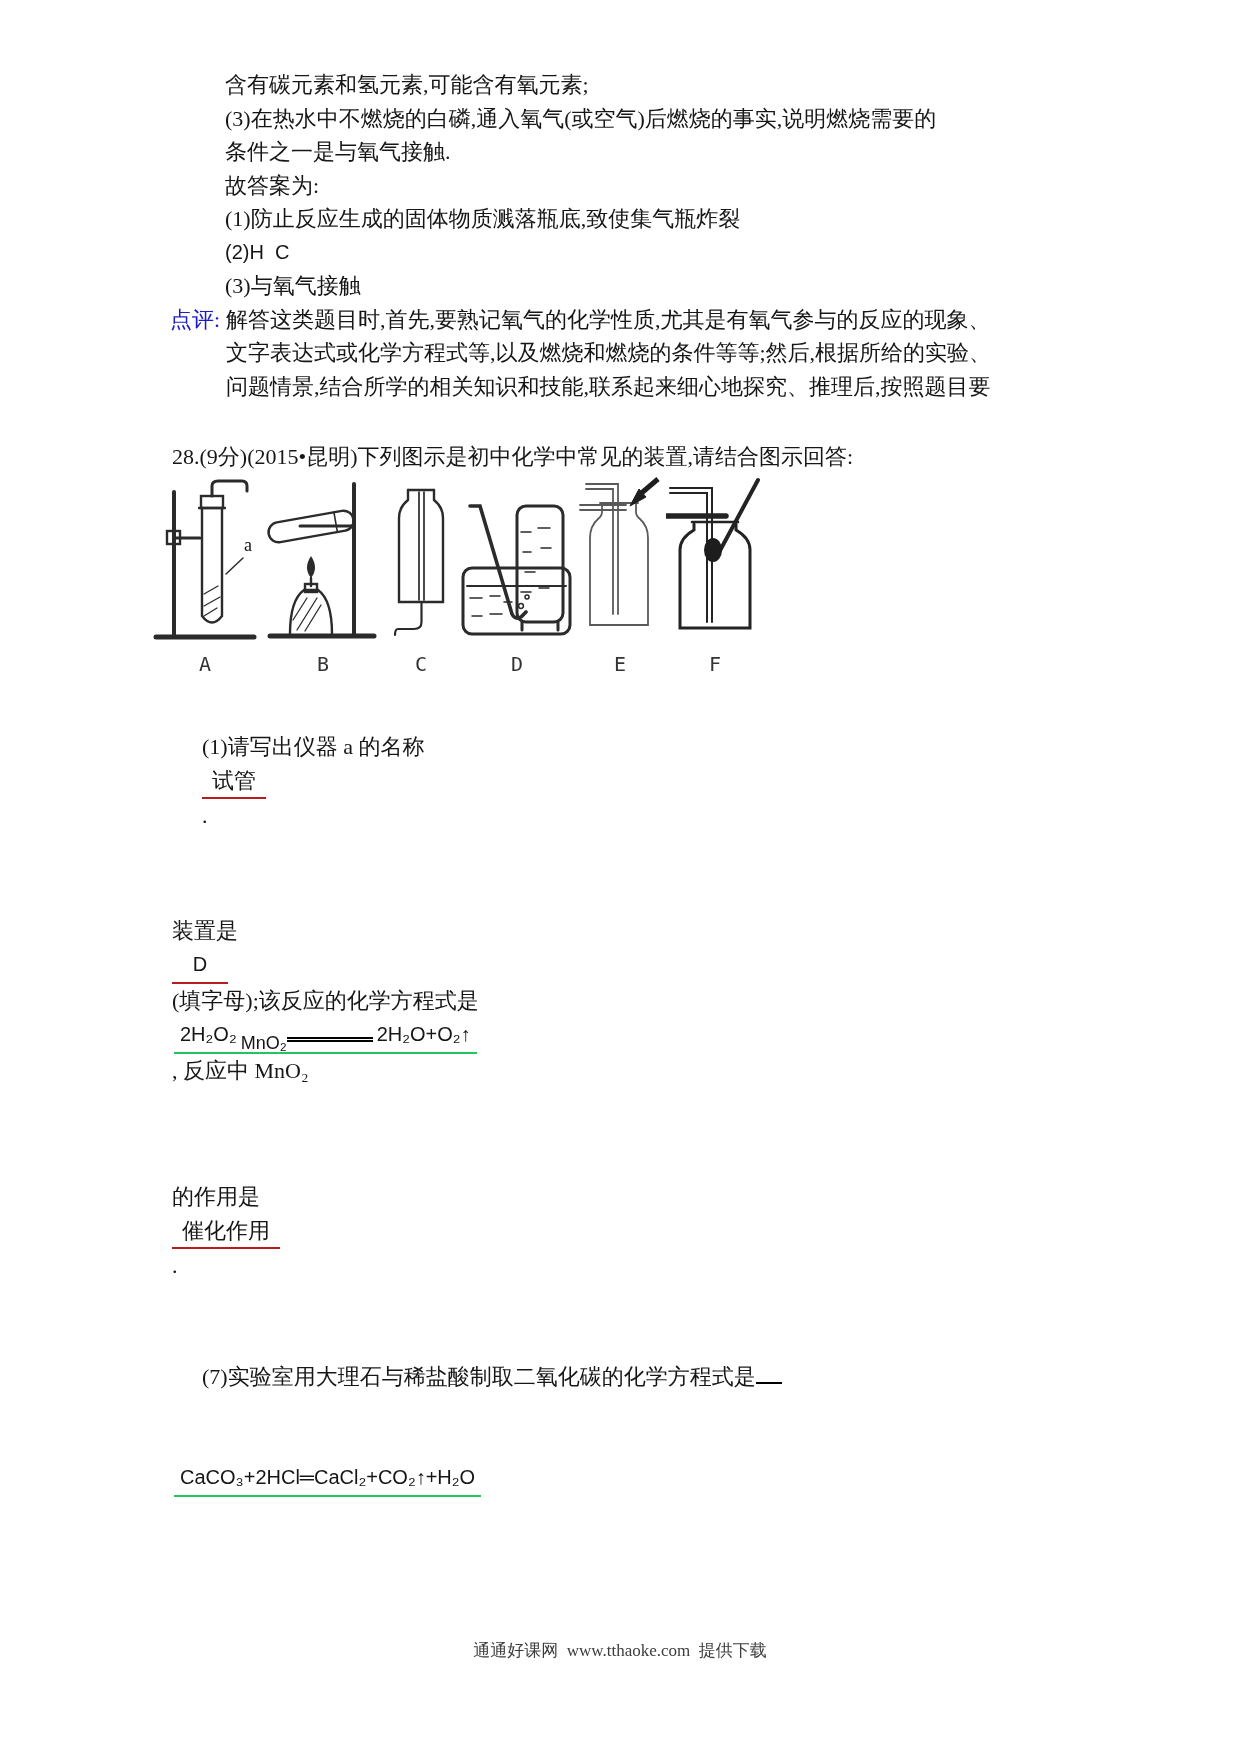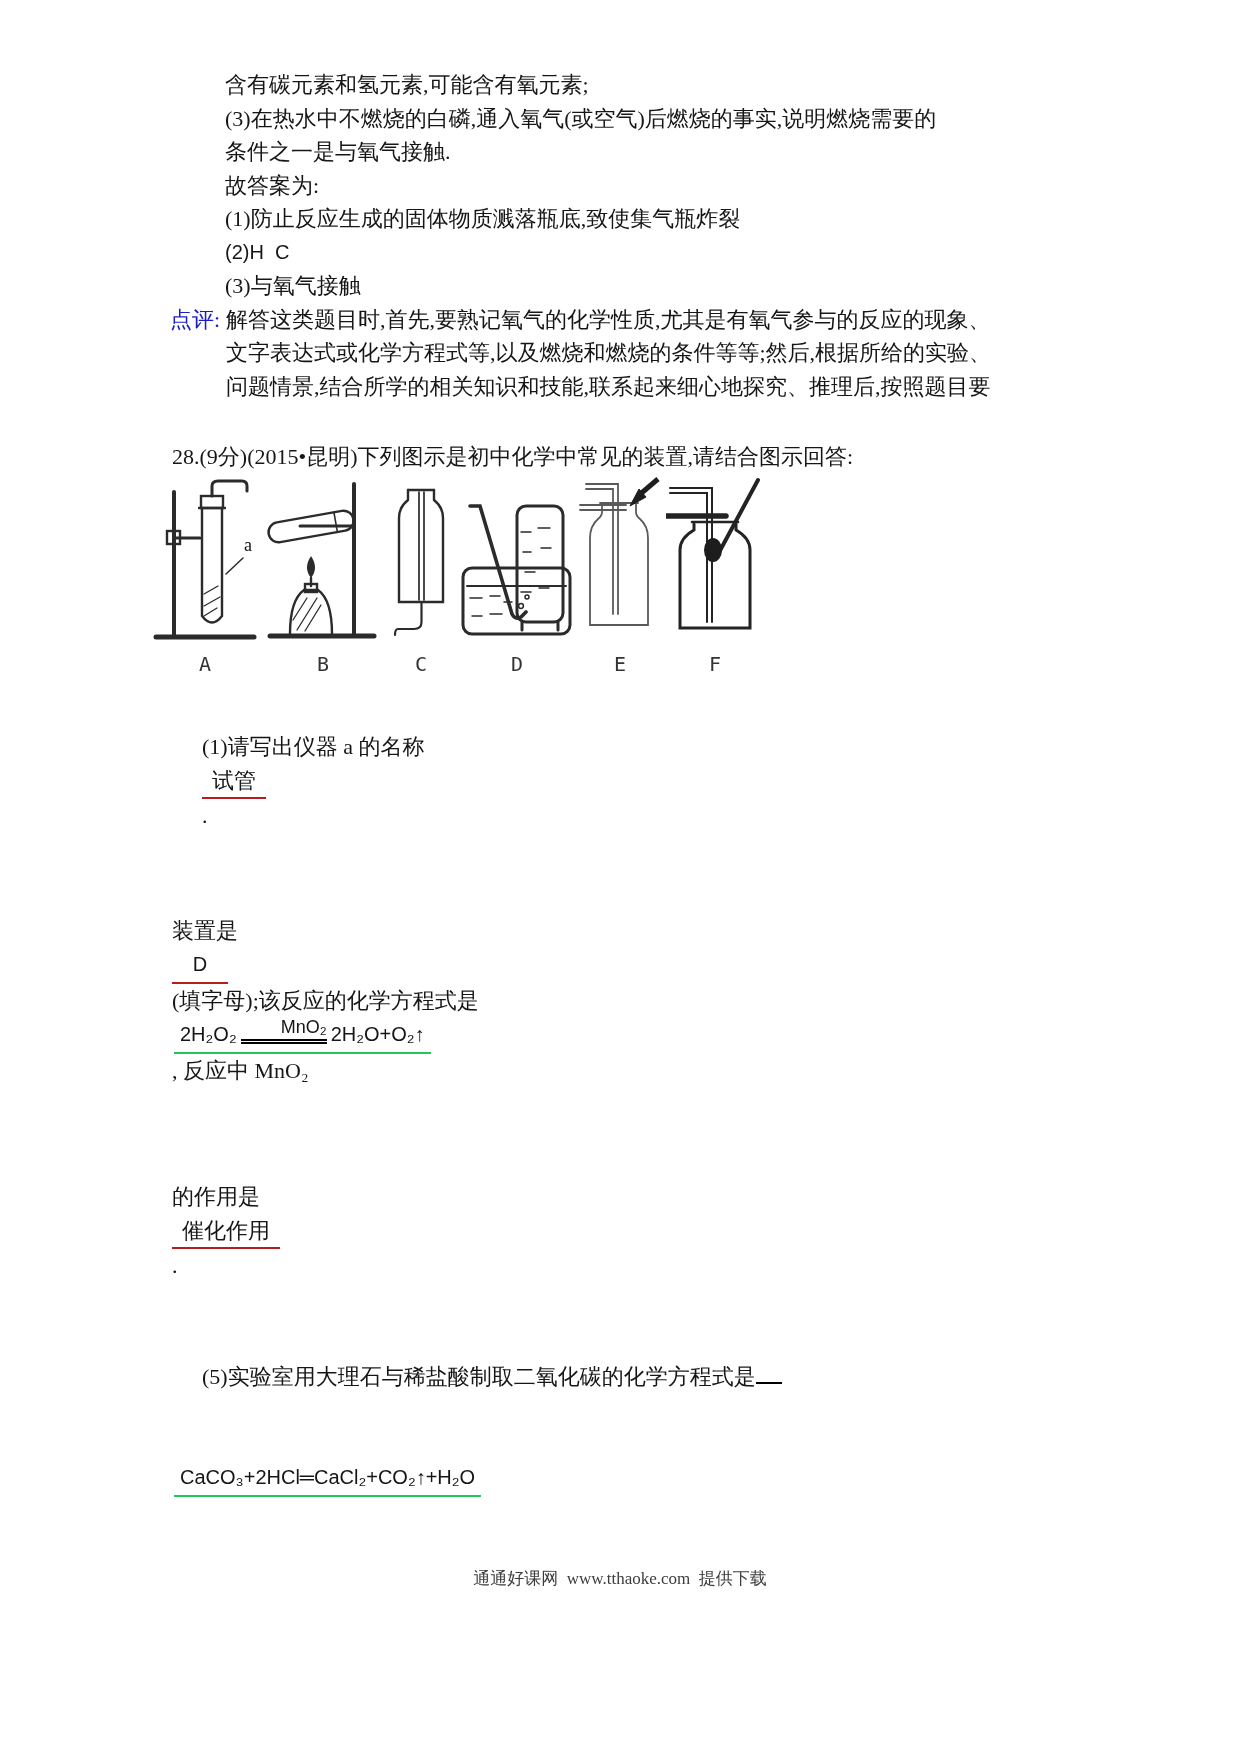--- a/index.html
+++ b/index.html
@@ -9,30 +9,30 @@
         padding-top:68px}
   .ln{white-space:pre}
   .ml150{margin-left:150px}.ml172{margin-left:172px}.ml180{margin-left:180px}.ml225{margin-left:225px}
   .mt37{margin-top:37px}.mt26{margin-top:26px}.mt22{margin-top:22px}.mt10{margin-top:10px}
   .sec{display:flex;margin-left:170px}
   .sec-label{color:#1c1cc4;width:56px;flex:0 0 auto;white-space:pre}
   .f{font-family:Liberation Sans, sans-serif;font-size:20px}
   .blank{display:inline-block;min-width:56px;padding:0 10px;border-bottom:2px solid #b91c1c;text-align:center}
   .blank-short{display:inline-block;width:26px;border-bottom:2px solid #000}
   .u-eq{display:inline-flex;align-items:flex-end;border-bottom:2px solid #22c55e;padding:0 6px;margin:0 2px}
-  .rxn{display:inline-flex;flex-direction:column;align-items:flex-end;margin:0 4px}
+  .rxn{display:inline-flex;flex-direction:row;align-items:flex-start;margin:0 4px}
   .rxn-cat{line-height:18px;font-size:18px}
   .rxn-dline{width:86px;height:5px;border-top:2px solid #000;border-bottom:2px solid #000;margin-top:3px;margin-bottom:8px}
   .eqline{margin-top:8px;padding-top:6px}
   .figure{display:flex;margin-left:150px;margin-top:2px;align-items:flex-end}
   .app{display:flex;flex-direction:column;align-items:center;position:relative;margin-right:4px}
   .letter{margin-top:5px;font-family:"DejaVu Sans Mono","DejaVu Sans",monospace;font-size:20px;color:#333;line-height:22px}
   .a-mark{position:absolute;left:94px;top:60px;font-size:18px;line-height:1;color:#111}
   svg{display:block}
-  .footer{position:absolute;left:0;top:1562px;width:100%;text-align:center;font-size:17px;color:#3c3c3c;white-space:pre}
+  .footer{position:absolute;left:0;top:1634px;width:100%;text-align:center;font-size:17px;color:#3c3c3c;white-space:pre}
 </style>
 </head>
 <body>
 
 <div class="page">
 
   <div class="ln ml225">含有碳元素和氢元素,可能含有氧元素;</div>
   <div class="ln ml225">(3)在热水中不燃烧的白磷,通入氧气(或空气)后燃烧的事实,说明燃烧需要的</div>
   <div class="ln ml225">条件之一是与氧气接触.</div>
   <div class="ln ml225">故答案为:</div>
@@ -174,21 +174,21 @@
     <span>, 反应中 MnO₂</span>
   </div>
 
   <div class="ln ml150 mt26">
     <span>的作用是</span>
     <span class="blank">催化作用</span>
     <span>.</span>
   </div>
 
   <div class="ln ml180 mt10">
-    <span>(5)实验室用大理石与稀盐酸制取二氧化碳的化学方程式是</span><span class="blank-short"></span>
+    <span>(7)实验室用大理石与稀盐酸制取二氧化碳的化学方程式是</span><span class="blank-short"></span>
   </div>
   <div class="ln ml150">
     <span class="u-eq">
       <span class="f">CaCO₃+2HCl═CaCl₂+CO₂↑+H₂O</span>
     </span>
     
     
   </div>
 
   <div class="footer">通通好课网  www.tthaoke.com  提供下载</div>

